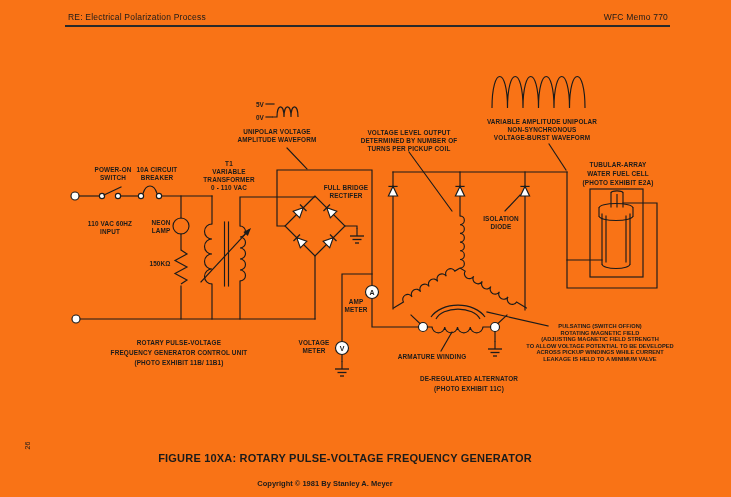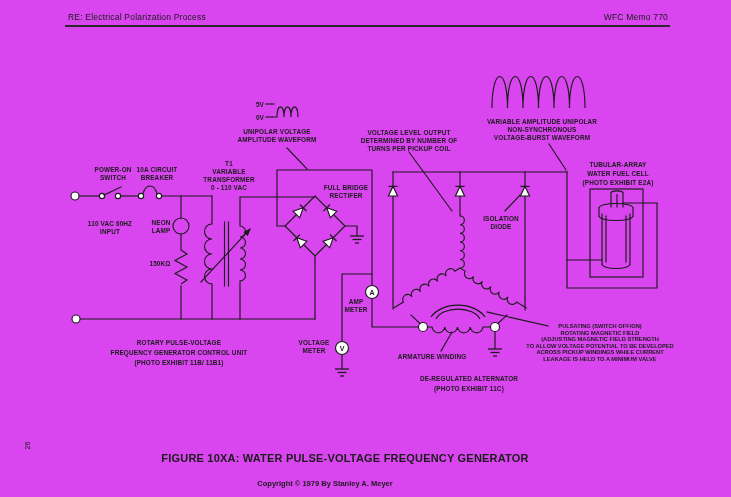--- a/index.html
+++ b/index.html
@@ -1,16 +1,16 @@
 <!DOCTYPE html>
 <html><head>
 <meta charset="utf-8">
 <style>
   html,body{margin:0;padding:0;background:#e8e8e8;}
-  #page{position:relative;width:731px;height:497px;background:#d946ef;overflow:hidden;
+  #page{position:relative;width:731px;height:497px;background:#f97316;overflow:hidden;
         font-family:"Liberation Sans", sans-serif;color:#1b1b1b;}
   .hdr{position:absolute;top:12px;font-size:8.5px;font-weight:400;letter-spacing:.2px;}
   #hdr-left{left:68px;}
   #hdr-right{left:500px;width:168px;text-align:right;}
   #hdr-rule{position:absolute;top:25px;left:65px;width:605px;height:1.5px;background:#2a2a2a;}
   #caption{position:absolute;top:452px;left:0;width:690px;text-align:center;
            font-size:11px;font-weight:700;letter-spacing:.2px;}
   #copyright{position:absolute;top:479px;left:0;width:650px;text-align:center;
              font-size:7.5px;font-weight:700;}
   #pagenum{position:absolute;left:24px;top:442px;font-size:7px;transform:rotate(-90deg);}
@@ -25,22 +25,22 @@
 </style>
 </head>
 <body>
 
 <div id="page">
 
   <div id="hdr-left" class="hdr">RE: Electrical Polarization Process</div>
   <div id="hdr-right" class="hdr">WFC Memo 770</div>
   <div id="hdr-rule"></div>
   <div id="pagenum">26</div>
-  <div id="caption">FIGURE 10XA: WATER PULSE-VOLTAGE FREQUENCY GENERATOR</div>
-  <div id="copyright">Copyright © 1979 By Stanley A. Meyer</div>
+  <div id="caption">FIGURE 10XA: ROTARY PULSE-VOLTAGE FREQUENCY GENERATOR</div>
+  <div id="copyright">Copyright © 1981 By Stanley A. Meyer</div>
 
   <svg width="731" height="497" viewBox="0 0 731 497">
     <defs>
       <g id="diode">
         <polygon points="-5,-4.6 -5,4.6 4.6,0" fill="#fefefe" stroke="#1b1b1b" stroke-width="1.15"></polygon>
         <line x1="4.6" y1="-4.6" x2="4.6" y2="4.6" stroke="#1b1b1b" stroke-width="1.15"></line>
       </g>
       <g id="gnd">
         <line x1="0" y1="-8" x2="0" y2="0" stroke="#1b1b1b" stroke-width="1.15"></line>
         <line x1="-7" y1="0" x2="7" y2="0" stroke="#1b1b1b" stroke-width="1.3"></line>

